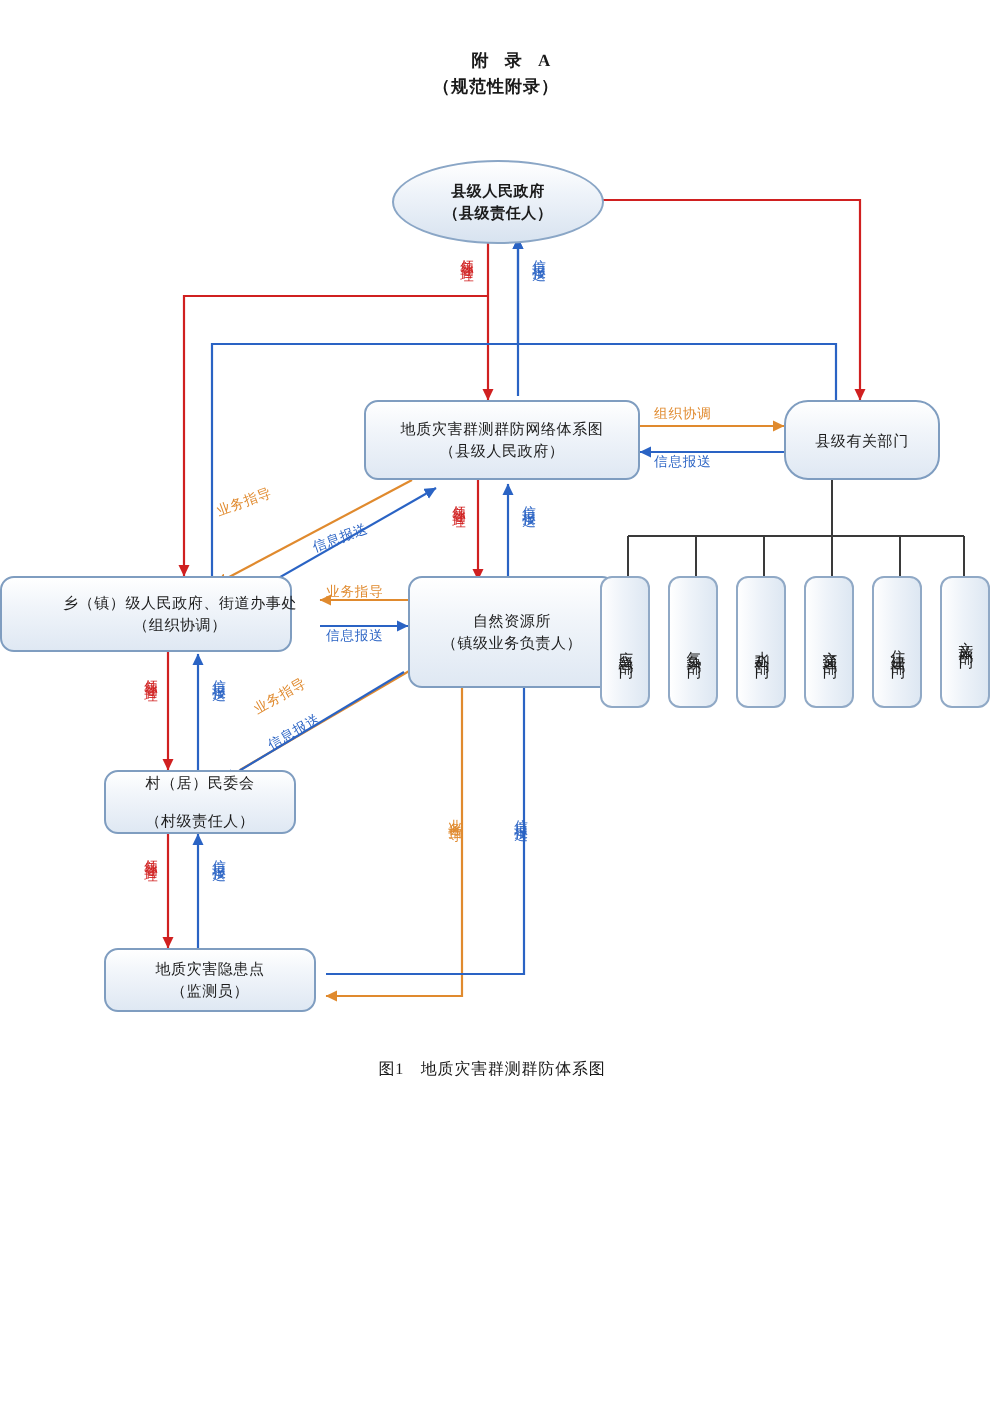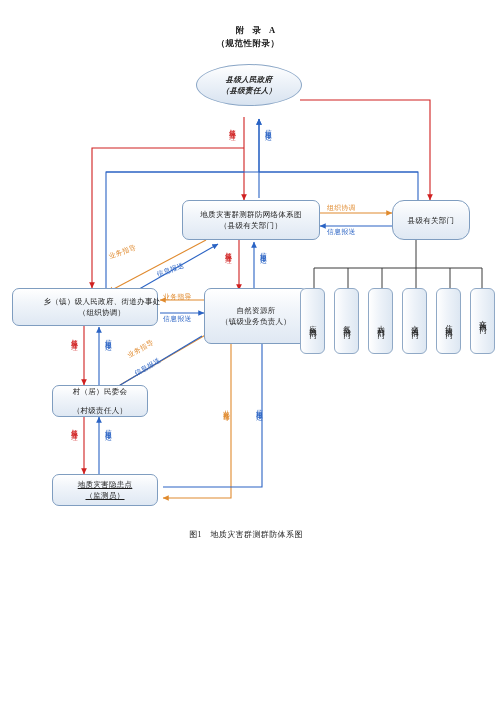--- a/index.html
+++ b/index.html
@@ -153,50 +153,50 @@
     <path d="M99,474 L99,417" stroke="#2a63c4" stroke-width="1.1" fill="none" marker-end="url(#ar-blue)"></path>
 
     <path d="M231,325 L231,498 L163,498" stroke="#e08a2e" stroke-width="1.1" fill="none" marker-end="url(#ar-orange)"></path>
 
     <path d="M163,487 L262,487 L262,327" stroke="#2a63c4" stroke-width="1.1" fill="none" marker-end="url(#ar-blue)"></path>
 
     <path d="M120,385 L214,330" stroke="#e08a2e" stroke-width="1.1" fill="none" marker-end="url(#ar-orange)"></path>
     <path d="M202,336 L112,390" stroke="#2a63c4" stroke-width="1.1" fill="none" marker-end="url(#ar-blue)"></path>
   </svg>
 
-  <div class="node ellipse" style="left:196px;top:64px;width:106px;height:42px;font-style:italic;">
+  <div class="node ellipse" style="left:196px;top:80px;width:106px;height:42px;">
     <span class="l">县级人民政府</span>
     <span class="l">（县级责任人）</span>
   </div>
 
   <div class="node" style="left:182px;top:200px;width:138px;height:40px;">
     <span class="l">地质灾害群测群防网络体系图</span>
-    <span class="l">（县级有关部门）</span>
+    <span class="l">（县级人民政府）</span>
   </div>
 
   <div class="node" style="left:392px;top:200px;width:78px;height:40px;border-radius:12px;">
     <span class="l">县级有关部门</span>
   </div>
 
-  <div class="node" style="left:12px;top:288px;width:146px;height:38px;padding-left:34px;">
+  <div class="node" style="left:0;top:288px;width:146px;height:38px;padding-left:34px;">
     <span class="l">乡（镇）级人民政府、街道办事处</span>
     <span class="l">（组织协调）</span>
   </div>
 
   <div class="node" style="left:204px;top:288px;width:104px;height:56px;">
     <span class="l">自然资源所</span>
     <span class="l">（镇级业务负责人）</span>
   </div>
 
   <div class="node" style="left:52px;top:385px;width:96px;height:32px;justify-content:space-between;">
     <span class="l">村（居）民委会</span>
     <span class="l">（村级责任人）</span>
   </div>
 
-  <div class="node" style="left:52px;top:474px;width:106px;height:32px;text-decoration:underline;">
+  <div class="node" style="left:52px;top:474px;width:106px;height:32px;">
     <span class="l">地质灾害隐患点</span>
     <span class="l">（监测员）</span>
   </div>
 
   <div class="chip" style="left:300px;top:288px;width:25px;height:66px;">应急部门</div>
   <div class="chip" style="left:334px;top:288px;width:25px;height:66px;">气象部门</div>
   <div class="chip" style="left:368px;top:288px;width:25px;height:66px;">水利部门</div>
   <div class="chip" style="left:402px;top:288px;width:25px;height:66px;">交通部门</div>
   <div class="chip" style="left:436px;top:288px;width:25px;height:66px;">住建部门</div>
   <div class="chip" style="left:470px;top:288px;width:25px;height:66px;">文旅部门…</div>

